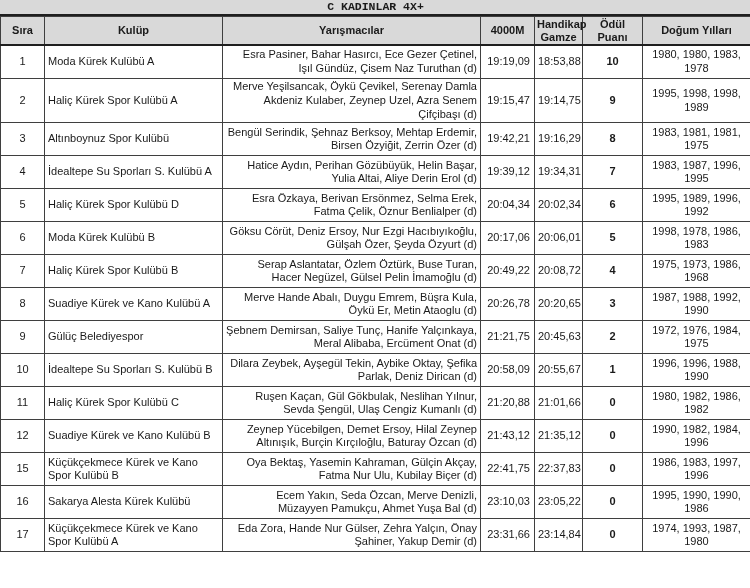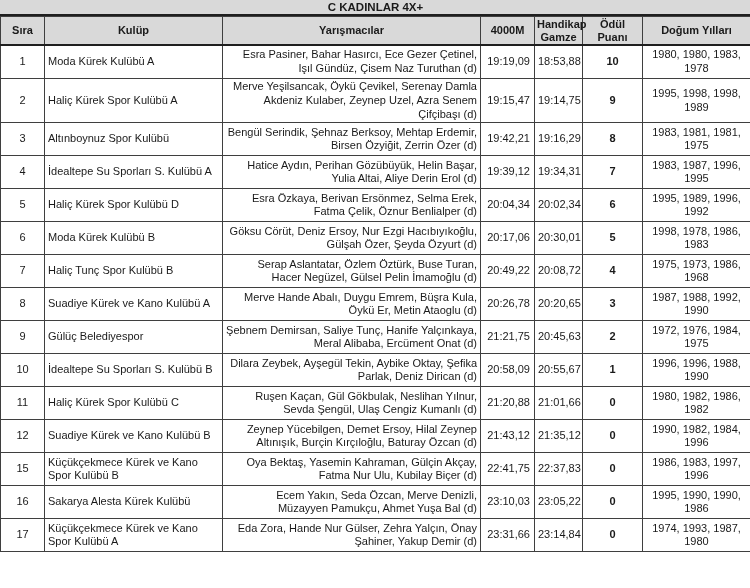--- a/index.html
+++ b/index.html
@@ -24,20 +24,21 @@
 
   caption.title{
     background:#d9d9d9;
     font-weight:bold;
     font-size:11.5px;
     text-align:center;
     height:14px;
     line-height:14px;
     border-bottom:2px solid #1f1f1f;
     caption-side:top;
+    font-family:Liberation Mono, monospace;
   }
   thead td{
     background:#d9d9d9;
     font-weight:bold;
     text-align:center;
     vertical-align:middle;
     height:25px;
     border:1px solid #3f3f3f;
     border-bottom:2px solid #1f1f1f;
     padding:1px 2px;
@@ -133,28 +134,28 @@
     <td class="handicap">20:02,34</td>
     <td class="points">6</td>
     <td class="birth">1995, 1989, 1996, 1992</td>
   </tr>
 
   <tr>
     <td class="rank">6</td>
     <td class="club">Moda Kürek Kulübü B</td>
     <td class="competitors">Göksu Cörüt, Deniz Ersoy, Nur Ezgi Hacıbıyıkoğlu, Gülşah Özer, Şeyda Özyurt (d)</td>
     <td class="time">20:17,06</td>
-    <td class="handicap">20:30,01</td>
+    <td class="handicap">20:06,01</td>
     <td class="points">5</td>
     <td class="birth">1998, 1978, 1986, 1983</td>
   </tr>
 
   <tr>
     <td class="rank">7</td>
-    <td class="club">Haliç Tunç Spor Kulübü B</td>
+    <td class="club">Haliç Kürek Spor Kulübü B</td>
     <td class="competitors">Serap Aslantatar, Özlem Öztürk, Buse Turan, Hacer Negüzel, Gülsel Pelin İmamoğlu (d)</td>
     <td class="time">20:49,22</td>
     <td class="handicap">20:08,72</td>
     <td class="points">4</td>
     <td class="birth">1975, 1973, 1986, 1968</td>
   </tr>
 
   <tr>
     <td class="rank">8</td>
     <td class="club">Suadiye Kürek ve Kano Kulübü A</td>

